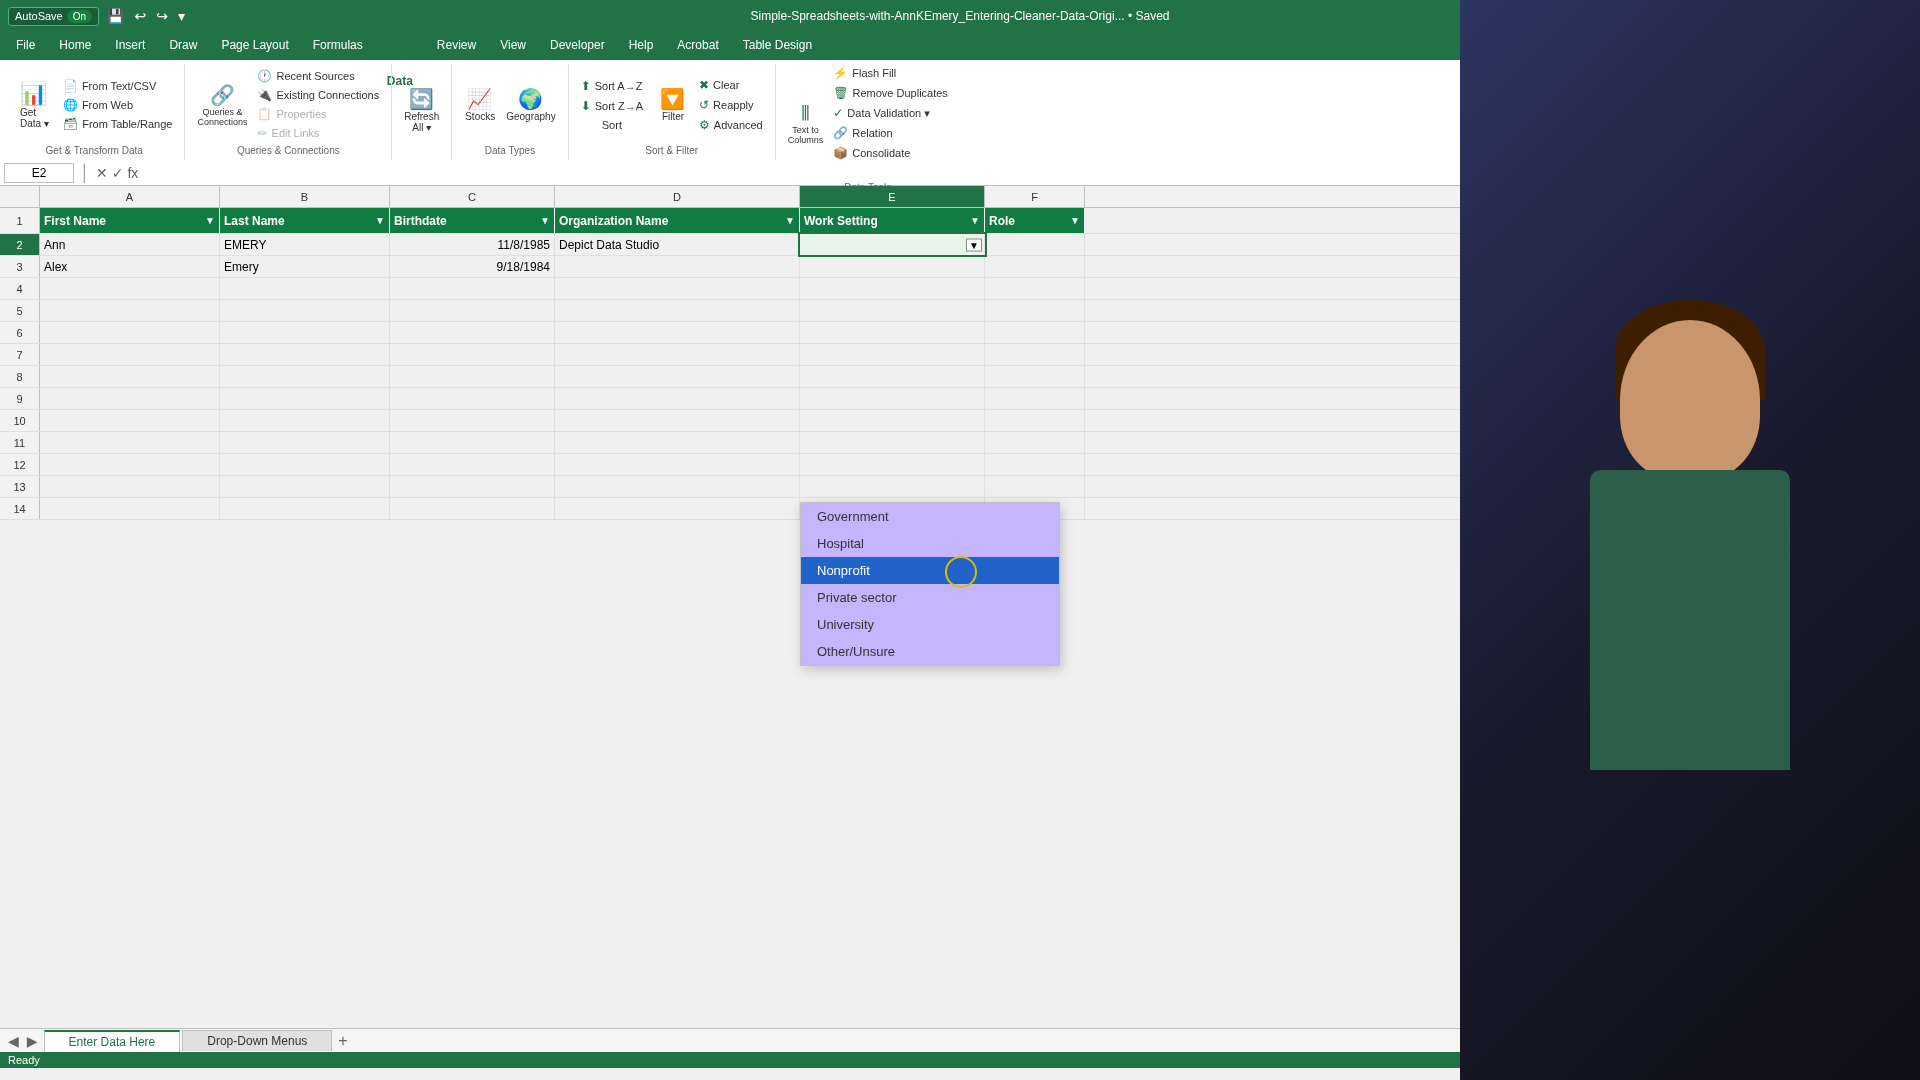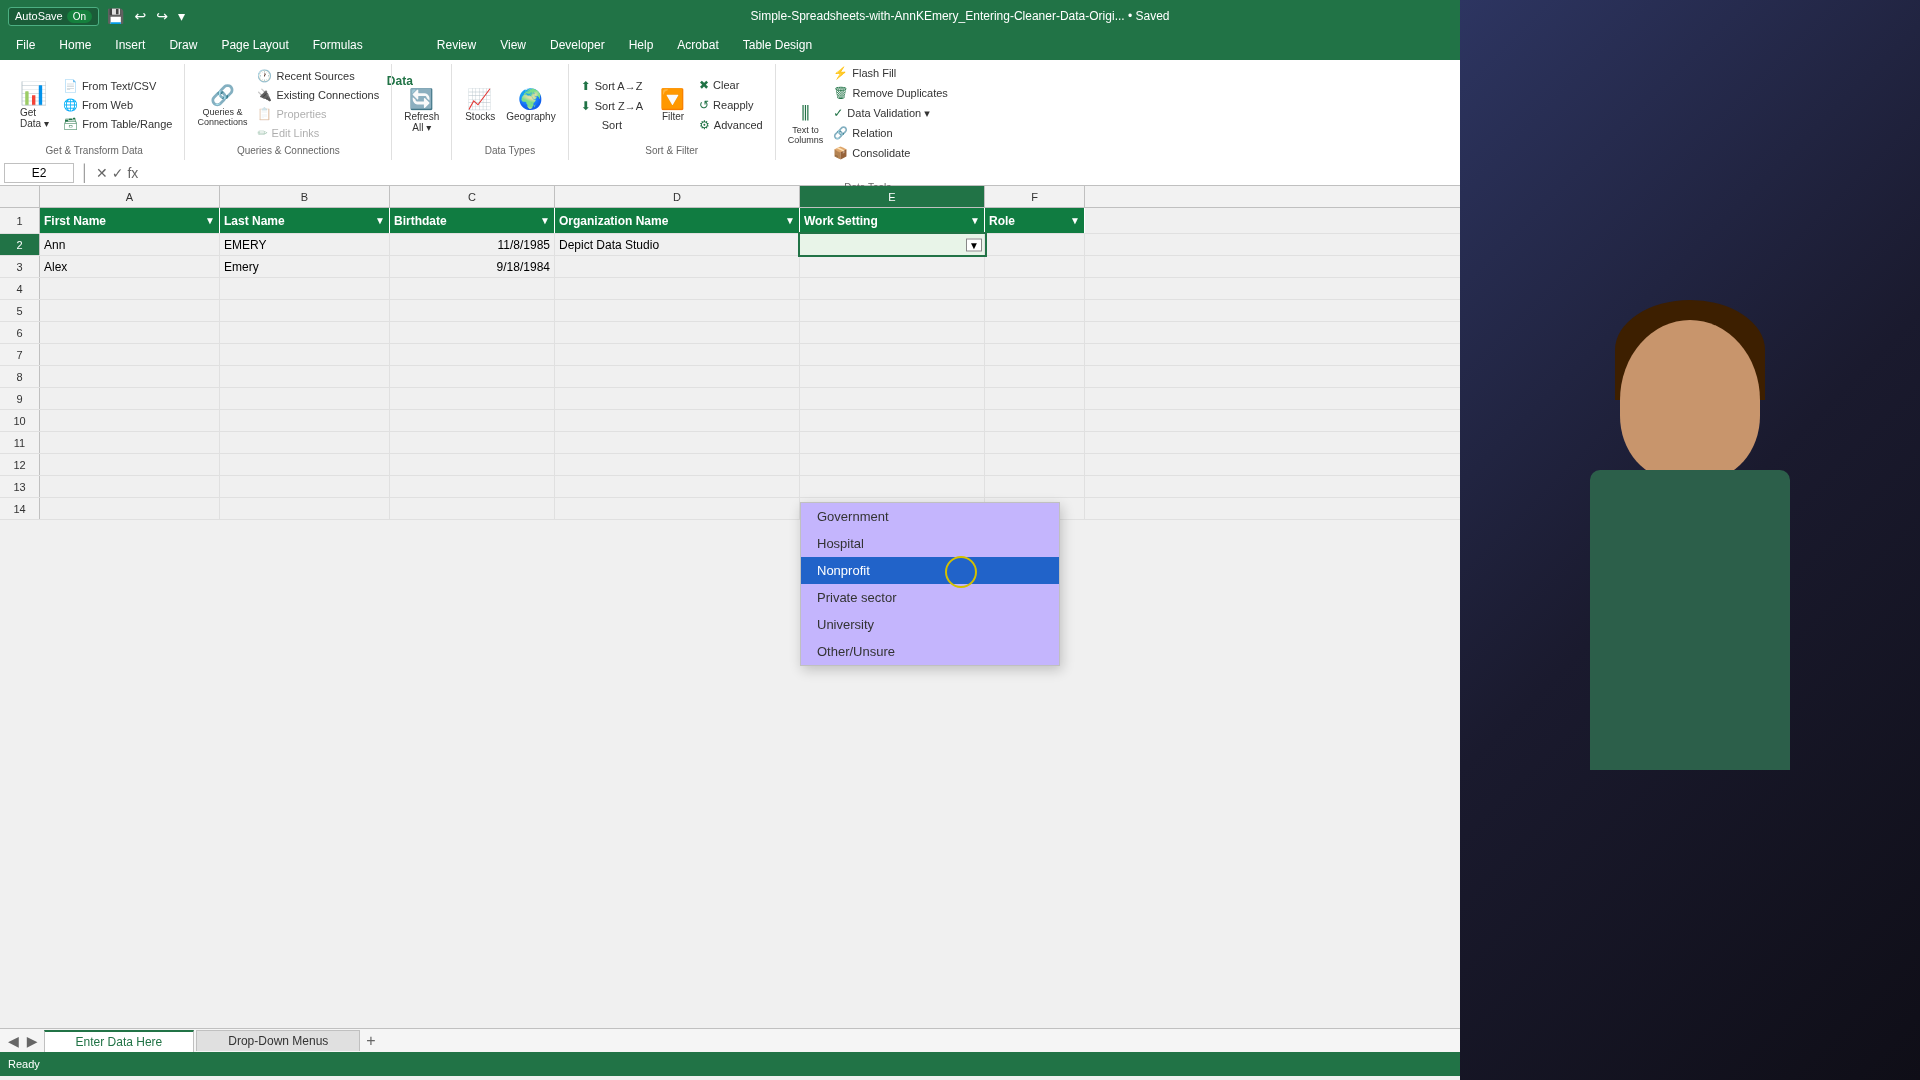--- a/index.html
+++ b/index.html
@@ -271,42 +271,42 @@
       background: #f5f5f5;
       border-top: 1px solid #c0c0c0;
       height: 24px;
       display: flex;
       align-items: center;
       padding: 0 4px;
       gap: 0;
     }
     .sheet-nav { color: #666; font-size: 14px; padding: 0 4px; cursor: pointer; }
     .sheet-tab {
-      padding: 3px 31px;
+      padding: 3px 24px;
       font-size: 12px;
       border: 1px solid #c0c0c0;
       border-bottom: none;
       cursor: pointer;
       background: #e0e0e0;
       color: #333;
       margin-left: 2px;
     }
     .sheet-tab.active {
       background: white;
       color: #217346;
       font-weight: 500;
       border-top: 2px solid #217346;
     }
     .sheet-add { color: #666; font-size: 16px; padding: 0 6px; cursor: pointer; }
 
     
     .status-bar {
       background: #217346;
       color: white;
-      height: 24px;
+      height: 16px;
       display: flex;
       align-items: center;
       padding: 0 8px;
       font-size: 11px;
       justify-content: space-between;
     }
     .status-right { display: flex; gap: 8px; align-items: center; }
     .view-icons { display: flex; gap: 4px; }
     .view-icon { color: white; font-size: 14px; }
     .zoom-bar { display: flex; align-items: center; gap: 4px; }

